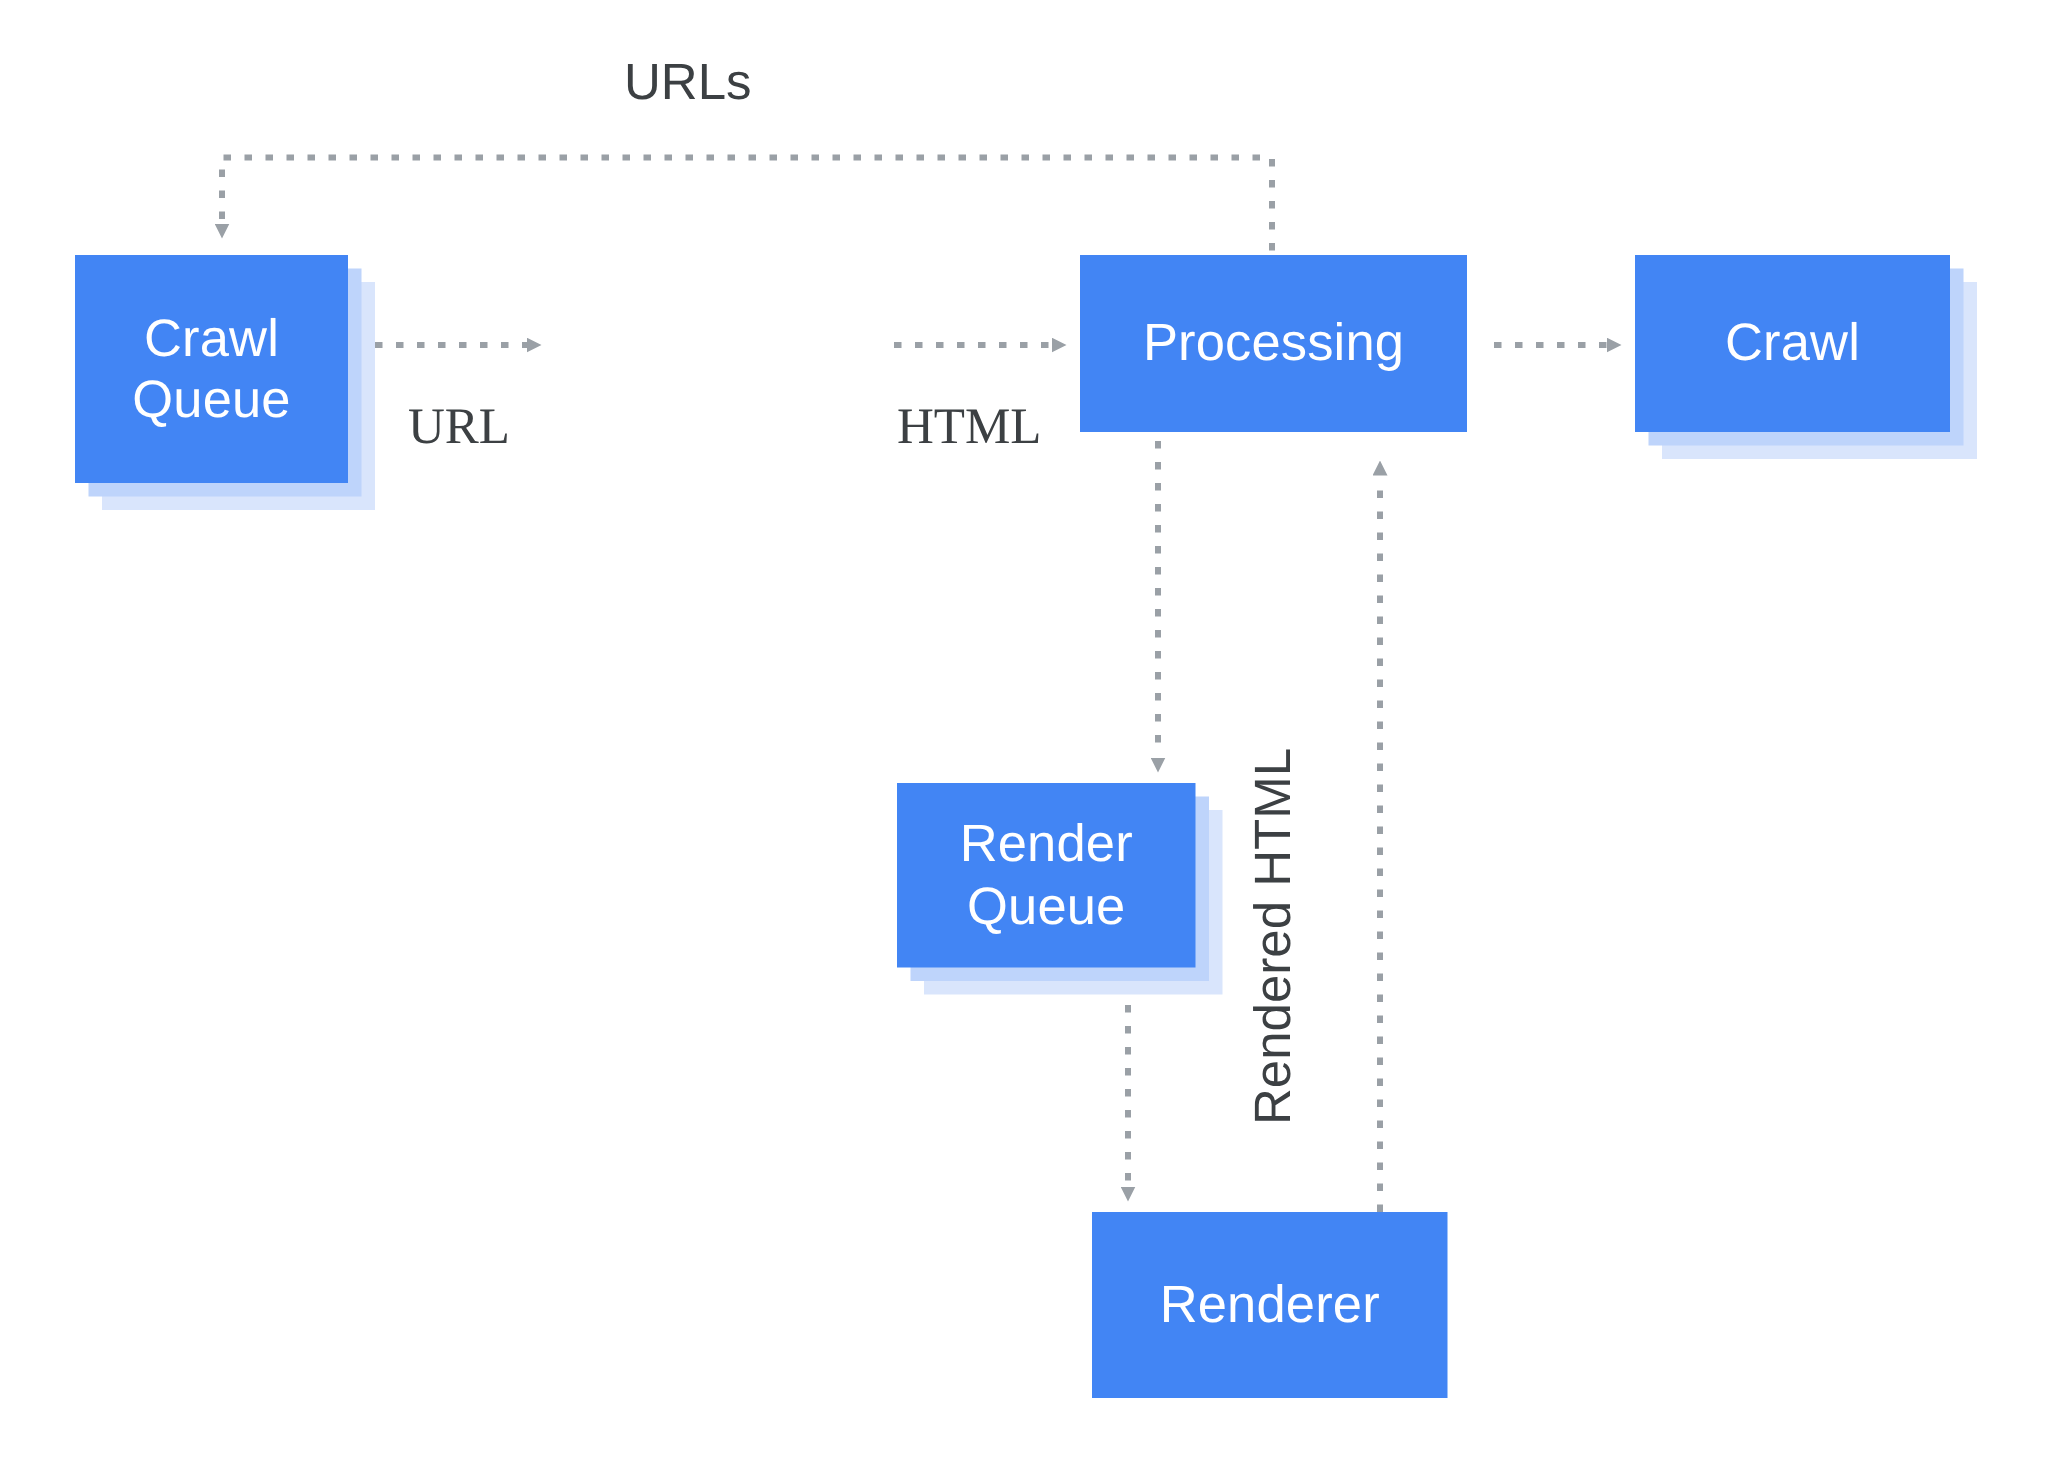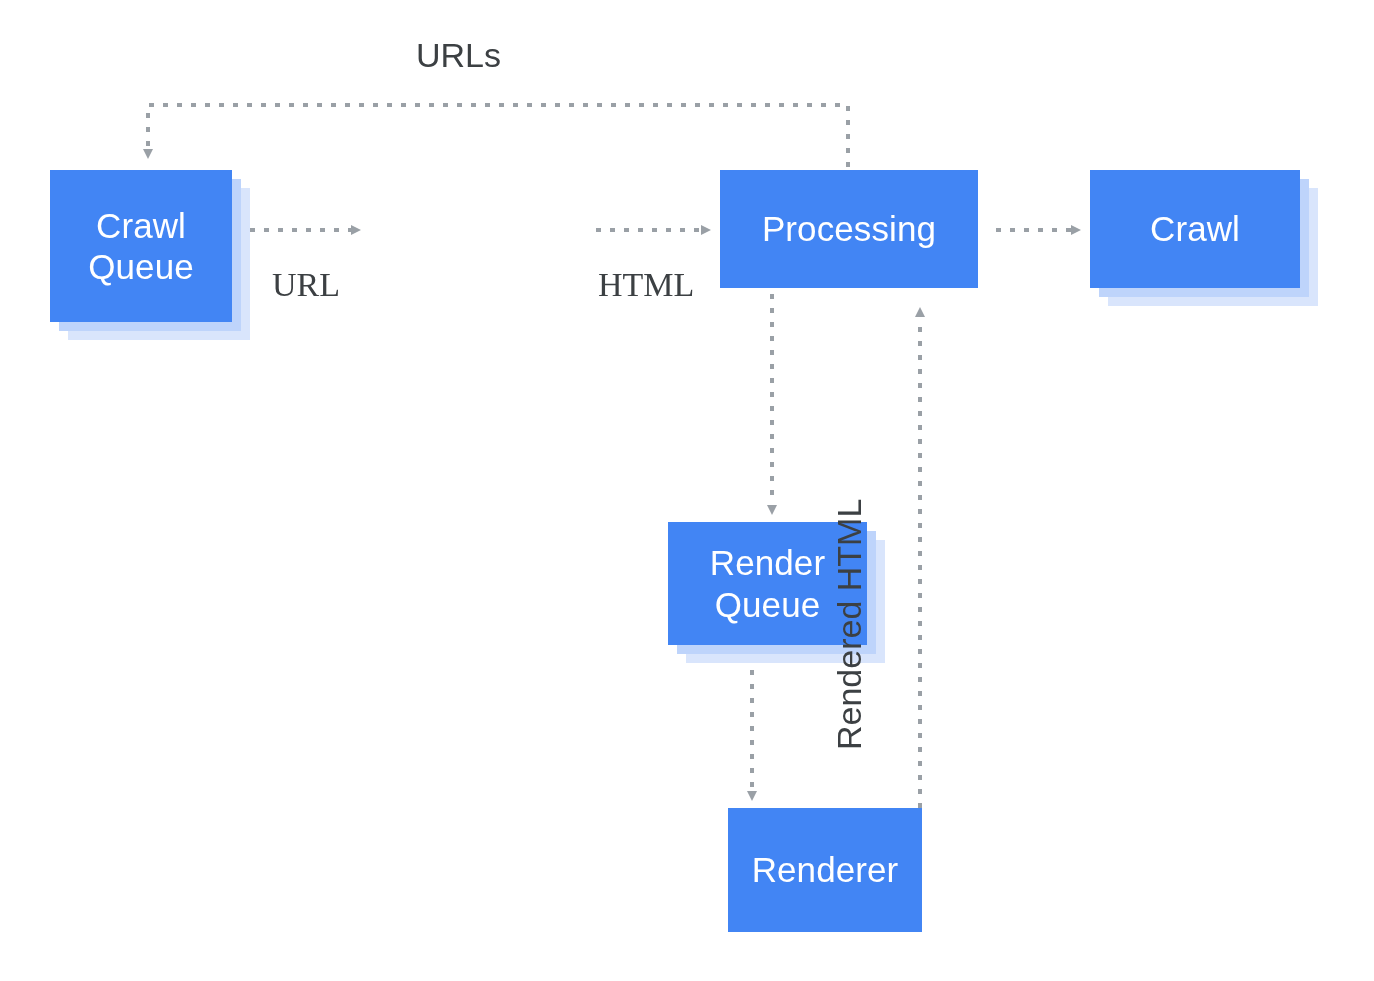--- a/index.html
+++ b/index.html
@@ -138,30 +138,30 @@
   </div>
 
   <div class="node stacked" style="left:1090px; top:170px; width:210px; height:118px;">
     <div class="layer3"></div>
     <div class="layer2"></div>
     <div class="face">
       <span class="label">Crawl</span>
     </div>
   </div>
 
-  <div class="node stacked" style="left:668px; top:522px; width:199px; height:123px;">
+  <div class="node stacked" style="left:598px; top:522px; width:199px; height:123px;">
     <div class="layer3"></div>
     <div class="layer2"></div>
     <div class="face">
       <span class="label">Render
 Queue</span>
     </div>
   </div>
 
-  <div class="node" style="left:728px; top:808px; width:194px; height:124px;">
+  <div class="node" style="left:728px; top:808px; width:237px; height:124px;">
     <div class="face">
       <span class="label">Renderer</span>
     </div>
   </div>
 
   <div class="edge-label" style="left:416px; top:38px;">URLs</div>
 
   <div class="edge-label" style="left:272px; top:268px;font-family:Liberation Serif, serif;">URL</div>
 
   <div class="edge-label" style="left:598px; top:268px;font-family:Liberation Serif, serif;">HTML</div>

